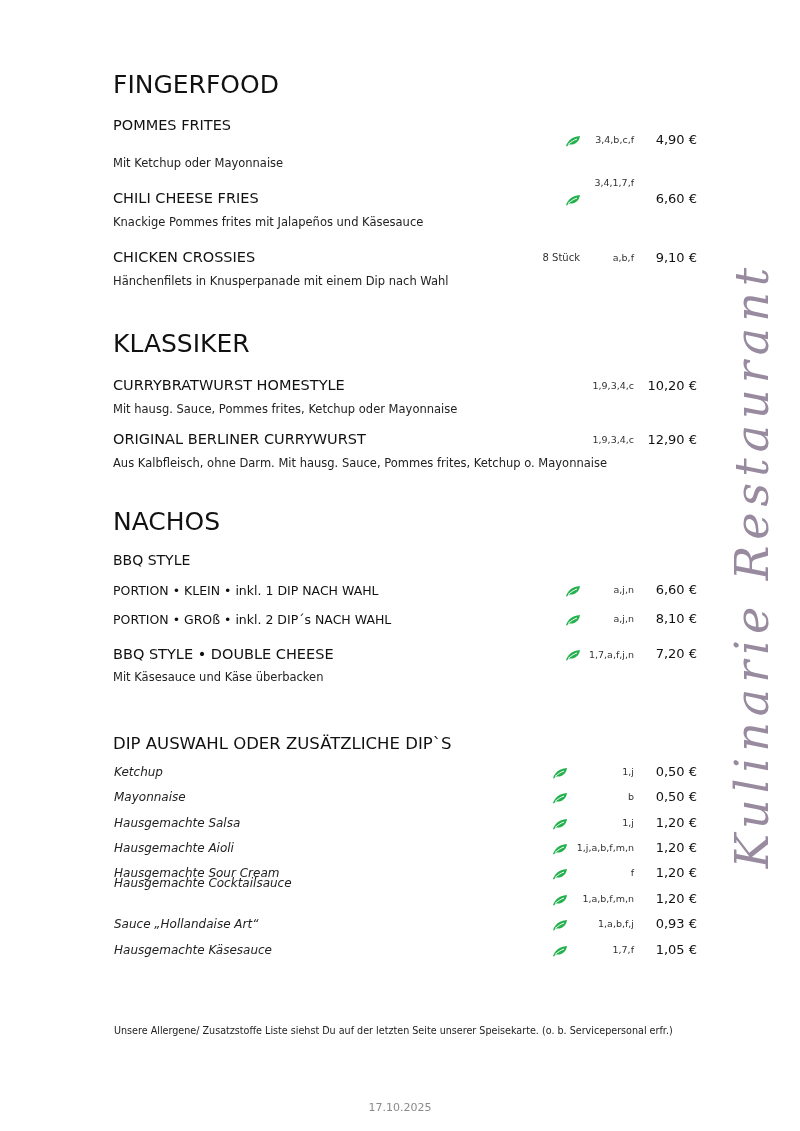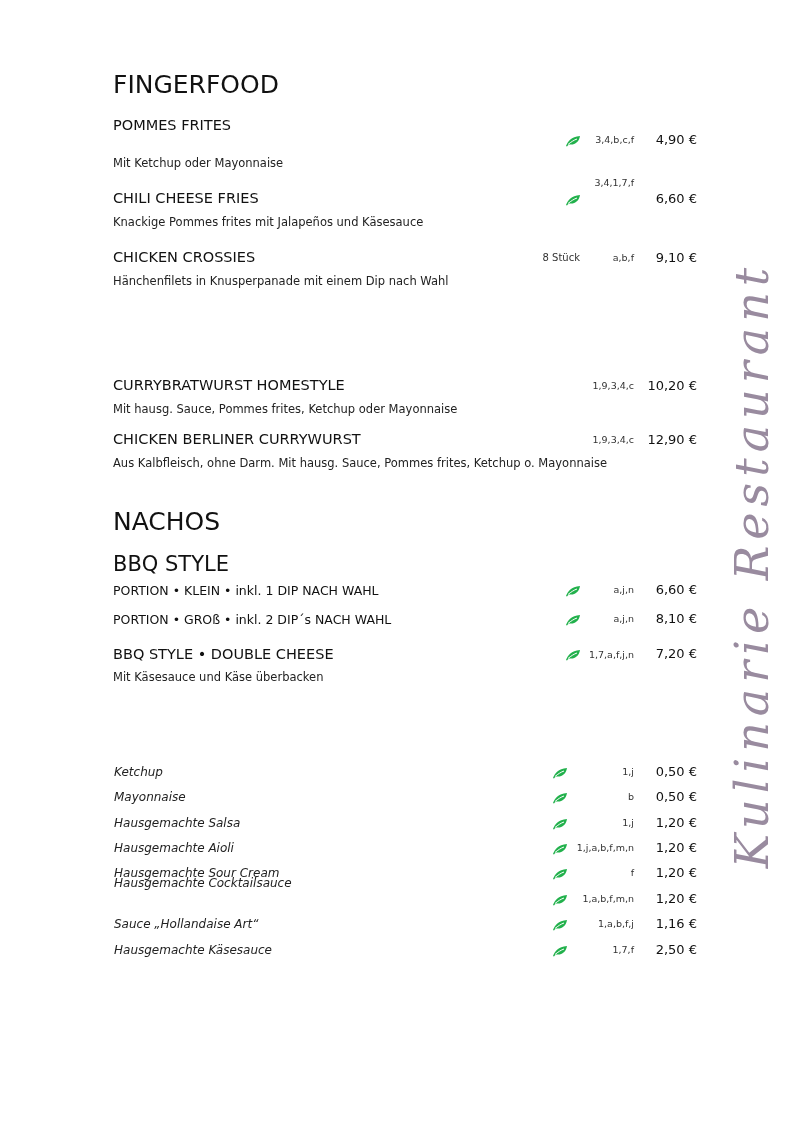--- a/index.html
+++ b/index.html
@@ -13,21 +13,21 @@
     .page { position: relative; width: 800px; height: 1131px; }
 
     .section-title {
       position: absolute; left: 113px;
       font-size: 25px; font-weight: 400; letter-spacing: 0px;
       color: #111;
       white-space: nowrap;
     }
     .sub-title {
       position: absolute; left: 113px;
-      font-size: 21px; color: #111; white-space: nowrap;
+      font-size: 14px; color: #111; white-space: nowrap;
     }
     .item-name {
       position: absolute; left: 113px;
       font-size: 14.5px; color: #111; white-space: nowrap;
     }
     .item-name.small { font-size: 12.5px; }
     .item-desc {
       position: absolute; left: 113px;
       font-size: 11.5px; color: #222; white-space: nowrap;
     }
@@ -112,30 +112,31 @@
   </div>
 
   <div>
     <div class="item-name" style="top:249px">CHICKEN CROSSIES</div>
     <div class="qty" style="top:252px">8 Stück</div>
     <div class="allergens" style="top:252px">a,b,f</div>
     <div class="price" style="top:250px">9,10 €</div>
     <div class="item-desc" style="top:274px">Hänchenfilets in Knusperpanade mit einem Dip nach Wahl</div>
   </div>
 
+  <div class="section-title" style="top:329px">KLASSIKER</div>
 
   <div>
     <div class="item-name" style="top:377px">CURRYBRATWURST HOMESTYLE</div>
     <div class="allergens" style="top:380px">1,9,3,4,c</div>
     <div class="price" style="top:378px">10,20 €</div>
     <div class="item-desc" style="top:402px">Mit hausg. Sauce, Pommes frites, Ketchup oder Mayonnaise</div>
   </div>
 
   <div>
-    <div class="item-name" style="top:431px">CHICKEN BERLINER CURRYWURST</div>
+    <div class="item-name" style="top:431px">ORIGINAL BERLINER CURRYWURST</div>
     <div class="allergens" style="top:434px">1,9,3,4,c</div>
     <div class="price" style="top:432px">12,90 €</div>
     <div class="item-desc" style="top:456px">Aus Kalbfleisch, ohne Darm. Mit hausg. Sauce, Pommes frites, Ketchup o. Mayonnaise</div>
   </div>
 
   <div class="section-title" style="top:507px">NACHOS</div>
   <div class="sub-title" style="top:552px">BBQ STYLE</div>
 
   <div>
     <div class="item-name small" style="top:583px">PORTION • KLEIN • inkl. 1 DIP NACH WAHL</div>
@@ -167,20 +168,21 @@
         <svg viewBox="0 0 16 12">
           <path d="M1 11 C3 6 6 2 15 1 C14 7 10 10 5 9.5 C4 9.5 3 10 2 11.5 Z" fill="#22b14c"></path>
           <path d="M3 9.5 C6 7 9 5 12 4" stroke="#fff" stroke-width="1" fill="none"></path>
         </svg>
       </span>
     <div class="allergens" style="top:649px">1,7,a,f,j,n</div>
     <div class="price" style="top:646px">7,20 €</div>
     <div class="item-desc" style="top:670px">Mit Käsesauce und Käse überbacken</div>
   </div>
 
+  <div class="sub-title" style="top:734px; font-size:16.5px">DIP AUSWAHL ODER ZUSÄTZLICHE DIP`S</div>
 
   <div>
     <div class="dip-name" style="top:765px">Ketchup</div>
     <span class="leaf dip" style="top:767px">
         <svg viewBox="0 0 16 12">
           <path d="M1 11 C3 6 6 2 15 1 C14 7 10 10 5 9.5 C4 9.5 3 10 2 11.5 Z" fill="#22b14c"></path>
           <path d="M3 9.5 C6 7 9 5 12 4" stroke="#fff" stroke-width="1" fill="none"></path>
         </svg>
       </span>
     <div class="allergens" style="top:766px">1,j</div>
@@ -249,31 +251,33 @@
 
   <div>
     <div class="dip-name" style="top:917px">Sauce „Hollandaise Art“</div>
     <span class="leaf dip" style="top:919px">
         <svg viewBox="0 0 16 12">
           <path d="M1 11 C3 6 6 2 15 1 C14 7 10 10 5 9.5 C4 9.5 3 10 2 11.5 Z" fill="#22b14c"></path>
           <path d="M3 9.5 C6 7 9 5 12 4" stroke="#fff" stroke-width="1" fill="none"></path>
         </svg>
       </span>
     <div class="allergens" style="top:918px">1,a,b,f,j</div>
-    <div class="price" style="top:916px">1,16 €</div>
+    <div class="price" style="top:916px">0,93 €</div>
   </div>
 
   <div>
     <div class="dip-name" style="top:943px">Hausgemachte Käsesauce</div>
     <span class="leaf dip" style="top:945px">
         <svg viewBox="0 0 16 12">
           <path d="M1 11 C3 6 6 2 15 1 C14 7 10 10 5 9.5 C4 9.5 3 10 2 11.5 Z" fill="#22b14c"></path>
           <path d="M3 9.5 C6 7 9 5 12 4" stroke="#fff" stroke-width="1" fill="none"></path>
         </svg>
       </span>
     <div class="allergens" style="top:944px">1,7,f</div>
-    <div class="price" style="top:942px">2,50 €</div>
-  </div>
-
+    <div class="price" style="top:942px">1,05 €</div>
+  </div>
+
+  <div class="footnote">Unsere Allergene/ Zusatzstoffe Liste siehst Du auf der letzten Seite unserer Speisekarte. (o. b. Servicepersonal erfr.)</div>
+  <div class="date">17.10.2025</div>
 
   <div class="script">Kulinarie Restaurant</div>
 
 </div>
 
 </body></html>

